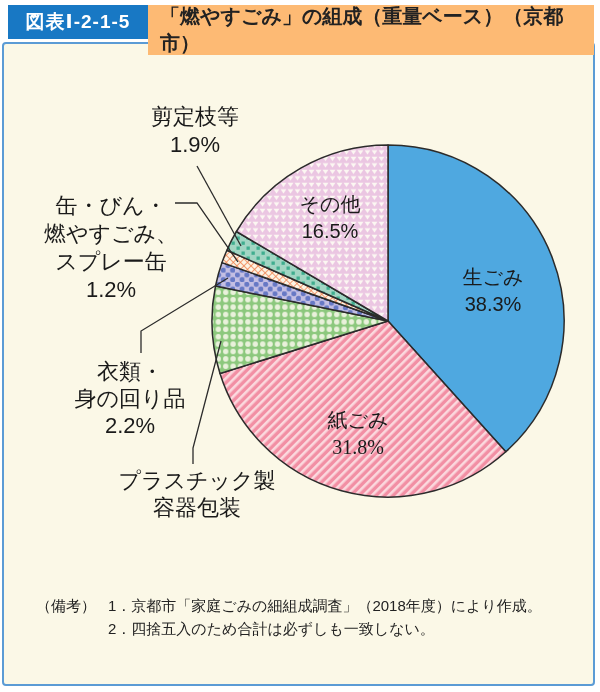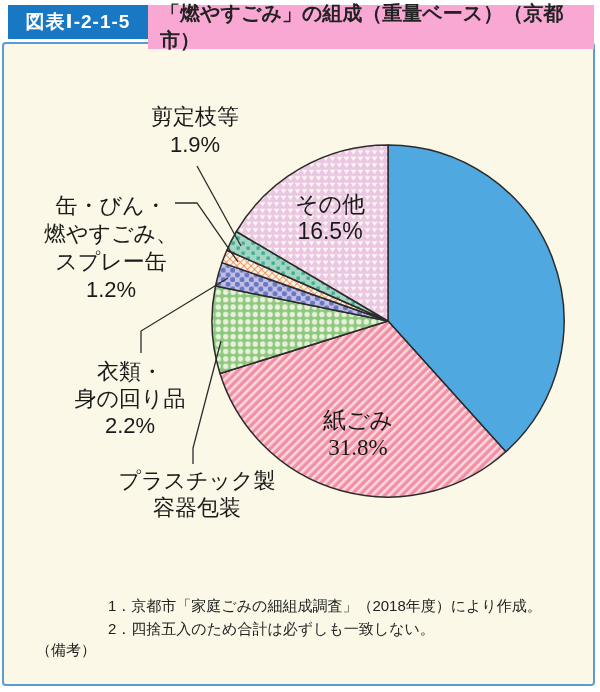--- a/index.html
+++ b/index.html
@@ -3,41 +3,41 @@
 <meta charset="utf-8">
 <style>
   html,body{margin:0;padding:0;background:#ffffff;}
   .page{position:relative;width:600px;height:692px;background:#ffffff;overflow:hidden;
         font-family:"Liberation Sans","DejaVu Sans",sans-serif;border-radius:11px;}
 
   
   .fig-badge{position:absolute;left:8px;top:5px;width:140px;height:34px;background:#1878C4;
              color:#ffffff;font-size:19px;font-weight:bold;display:flex;align-items:center;
              justify-content:center;letter-spacing:1px;z-index:3;}
-  .fig-title{position:absolute;left:148px;top:5px;width:446px;height:44px;background:#f9a8d4;
+  .fig-title{position:absolute;left:148px;top:5px;width:446px;height:50px;background:#fdba74;
              color:#222222;font-size:20px;font-weight:bold;display:flex;align-items:center;
              padding-left:12px;box-sizing:border-box;z-index:2;}
 
   
   .panel{position:absolute;left:2px;top:42px;width:593px;height:644px;background:#FBF8E7;
          border:2px solid #5B9BD5;border-radius:4px;box-sizing:border-box;}
 
   .pie-svg{position:absolute;left:0;top:0;width:600px;height:692px;}
   .slice{stroke:#2B2B2B;stroke-width:1.5;stroke-linejoin:round;}
   .leader{stroke:#2B2B2B;stroke-width:1.3;fill:none;}
 
   
   .lbl{position:absolute;text-align:center;color:#1A1A1A;font-size:22px;line-height:28px;}
-  .plbl{position:absolute;text-align:center;color:#1A1A1A;font-size:23px;line-height:27px;}
+  .plbl{position:absolute;text-align:center;color:#1A1A1A;font-size:20px;line-height:27px;}
   .lbl div,.plbl div{white-space:nowrap;}
 
   
   .notes{position:absolute;left:36px;top:594px;display:flex;color:#222222;font-size:15px;
          line-height:23px;}
-  .notes-prefix{margin-right:12px;white-space:nowrap;margin-top:44px;}
+  .notes-prefix{margin-right:12px;white-space:nowrap;}
   .notes-items div{white-space:nowrap;}
 </style>
 </head>
 <body>
 
 <div class="page">
 
   <div class="fig-badge">図表Ⅰ-2-1-5</div>
   <div class="fig-title">「燃やすごみ」の組成（重量ベース）（京都市）</div>
 
@@ -86,20 +86,24 @@
     <path class="slice" d="M388,321 L222.0,262.6 A176,176 0 0 1 226.9,250.2 Z" fill="url(#pat-cans)"></path>
     <path class="slice" d="M388,321 L226.9,250.2 A176,176 0 0 1 236.4,231.5 Z" fill="url(#pat-branches)"></path>
     <path class="slice" d="M388,321 L236.4,231.5 A176,176 0 0 1 388,145 Z" fill="url(#pat-other)"></path>
 
     <polyline class="leader" points="197,166 241,246"></polyline>
     <polyline class="leader" points="175,203 197,203 238,262"></polyline>
     <polyline class="leader" points="141,353 141,331 228,278"></polyline>
     <polyline class="leader" points="193,464 193,448 221,341"></polyline>
   </svg>
 
+  <div class="plbl" style="left:418px;top:264px;width:150px;">
+    <div>生ごみ</div>
+    <div>38.3%</div>
+  </div>
   <div class="plbl" style="left:283px;top:407px;width:150px;font-family:Liberation Serif, serif;">
     <div>紙ごみ</div>
     <div>31.8%</div>
   </div>
   <div class="plbl" style="left:255px;top:191px;width:150px;">
     <div>その他</div>
     <div>16.5%</div>
   </div>
 
   <div class="lbl" style="left:115px;top:103px;width:160px;">

